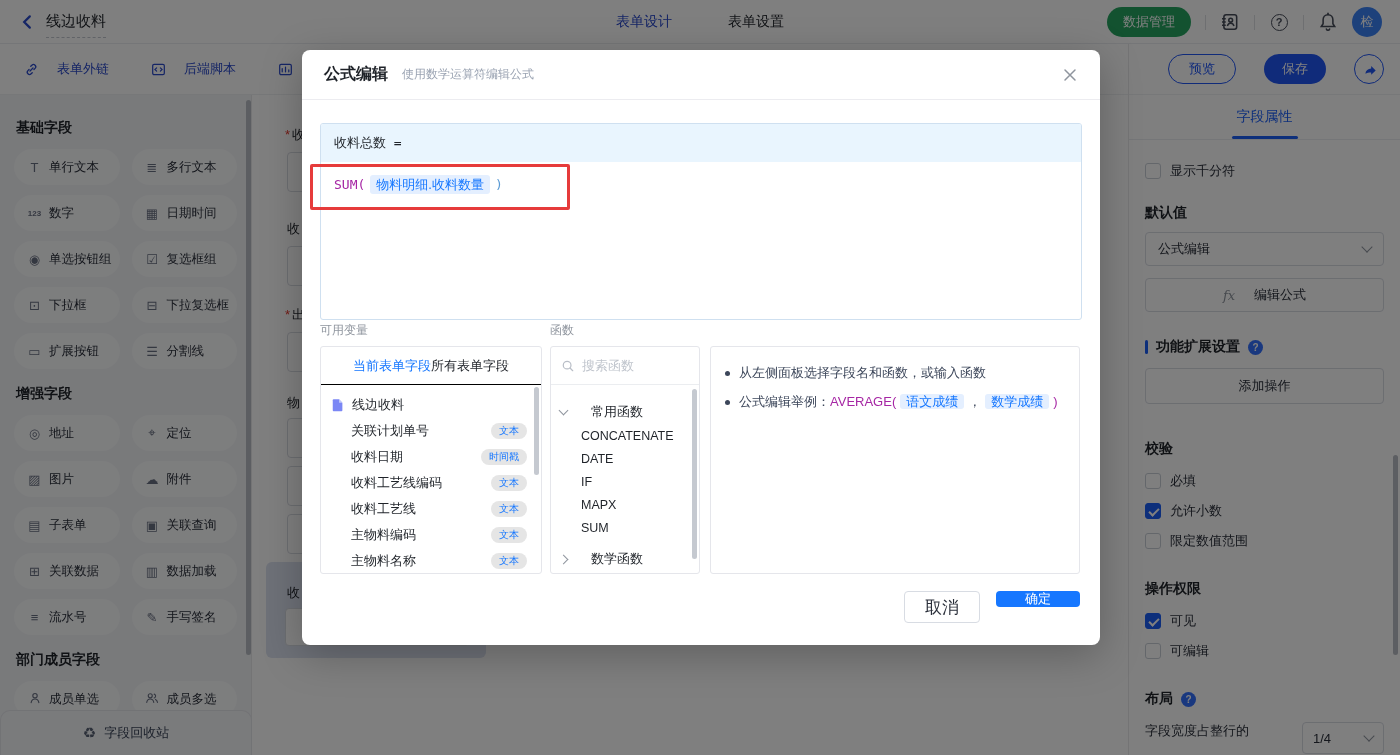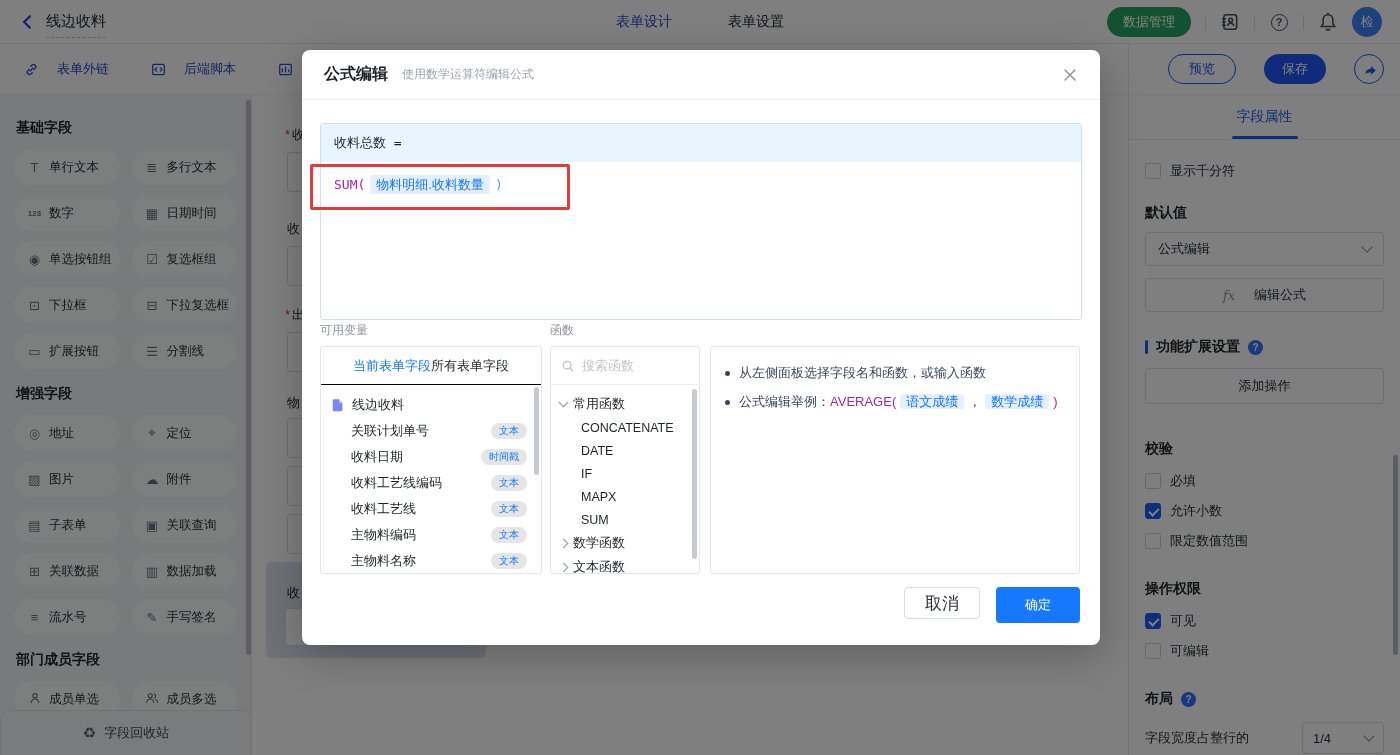--- a/index.html
+++ b/index.html
@@ -86,21 +86,21 @@
   .chev-down { width:8px; height:8px; border-right:1.5px solid #8f959e; border-bottom:1.5px solid #8f959e;
                transform:rotate(45deg); margin-top:-4px; flex:none; }
   .btn-plain { height:34px; border:1px solid #d8dce3; border-radius:4px; background:#fff; display:flex;
                align-items:center; justify-content:center; gap:19px; font-size:13px; color:#2a2f3a; cursor:pointer; }
   .fx { font-family:"DejaVu Serif",serif; font-style:italic; color:#8f959e; font-size:13px; }
   .sec-head { display:flex; align-items:center; gap:8px; }
   .sec-bar { width:3px; height:14px; background:#1b5ef7; border-radius:2px; }
   .qdot { width:15px; height:15px; border-radius:50%; background:#3370ff; display:flex; align-items:center;
           justify-content:center; flex:none; cursor:pointer; }
   .qdot::after { content:"?"; color:#fff; font-size:10px; font-weight:bold; }
-  .width-row { display:flex; align-items:center; justify-content:space-between; }
+  .width-row { display:flex; align-items:flex-start; justify-content:space-between; }
   .width-row .selectbox { width:82px; height:32px; padding:0 10px; }
   .page-scroll { position:absolute; left:1393px; top:455px; width:5px; height:200px; border-radius:3px; background:#b9bdc4; }
 
   
   .overlay { position:absolute; inset:0; background:rgba(0,0,0,0.5); z-index:40; }
   .modal { position:absolute; left:302px; top:50px; width:798px; height:595px; background:#fff; border-radius:8px;
            box-shadow:0 10px 40px rgba(0,0,0,0.25); z-index:50; }
   .m-header { height:50px; display:flex; align-items:center; padding:0 22px; border-bottom:1px solid #ececf0; }
   .m-title { font-size:16px; font-weight:bold; color:#1f2329; }
   .m-sub { font-size:12px; color:#9aa3b2; margin-left:14px; }
@@ -132,35 +132,35 @@
   .tree-field { height:26px; display:flex; align-items:center; justify-content:space-between;
                 padding:0 14px 0 30px; font-size:13px; color:#1f2329; cursor:pointer; }
   .badge { background:#e5e5e5; color:#1677ff; font-size:10px; padding:1px 8px; border-radius:9px; white-space:nowrap; }
   .box-scroll { position:absolute; right:2px; width:5px; border-radius:3px; background:#c5c9d0; }
 
   .searchrow { height:38px; border-bottom:1px solid #ebedf0; display:flex; align-items:center; gap:7px; padding:0 10px; }
   .searchrow svg { width:14px; height:14px; flex:none; }
   .searchrow input { border:none; outline:none; width:100px; font-size:13px; color:#2a2f3a;
                      font-family:"Liberation Sans","DejaVu Sans",sans-serif; }
   .searchrow input::placeholder { color:#bfc4cc; }
-  .fn-group { height:24px; display:flex; align-items:center; gap:6px; padding-left:9px; font-size:13px; color:#1f2329; cursor:pointer; }
+  .fn-group { height:24px; display:flex; align-items:center; gap:24px; padding-left:9px; font-size:13px; color:#1f2329; cursor:pointer;margin-top:8px; }
   .tchev { width:7px; height:7px; border-right:1.5px solid #8f959e; border-bottom:1.5px solid #8f959e; flex:none; }
   .tchev.open { transform:rotate(45deg); margin-top:-3px; }
   .tchev.closed { transform:rotate(-45deg); }
   .fn-item { height:23px; display:flex; align-items:center; padding-left:30px; font-size:12.5px; color:#1f2329; cursor:pointer; }
 
   .hint-row { display:flex; gap:9px; font-size:13px; color:#3c465a; line-height:20px; margin-bottom:9px; flex-wrap:wrap; }
   .bullet { width:5px; height:5px; border-radius:50%; background:#3c465a; margin-top:8px; flex:none; }
   .hint-fn { color:#a626a4; }
   .hint-token { background:#e4efff; color:#1677ff; border-radius:3px; padding:0 6px; margin:0 4px; cursor:pointer; }
 
   .m-footer { position:absolute; right:20px; bottom:22px; display:flex; gap:16px; }
   .btn-cancel { width:76px; height:32px; border:1px solid #d8dce3; border-radius:4px; background:#fff;
                 font-size:17px; color:#2a2f3a; display:flex; align-items:center; justify-content:center; cursor:pointer; }
-  .btn-ok { width:84px; height:36px; border-radius:4px; background:#1677ff; color:#fff; font-size:13px;
+  .btn-ok { width:84px; height:16px; border-radius:4px; background:#1677ff; color:#fff; font-size:13px;
             display:flex; align-items:center; justify-content:center; cursor:pointer; }
 </style>
 </head>
 <body>
 
 <div class="screen">
 
   <div class="topbar">
     <div class="tb-left">
       <span class="back-ic">

